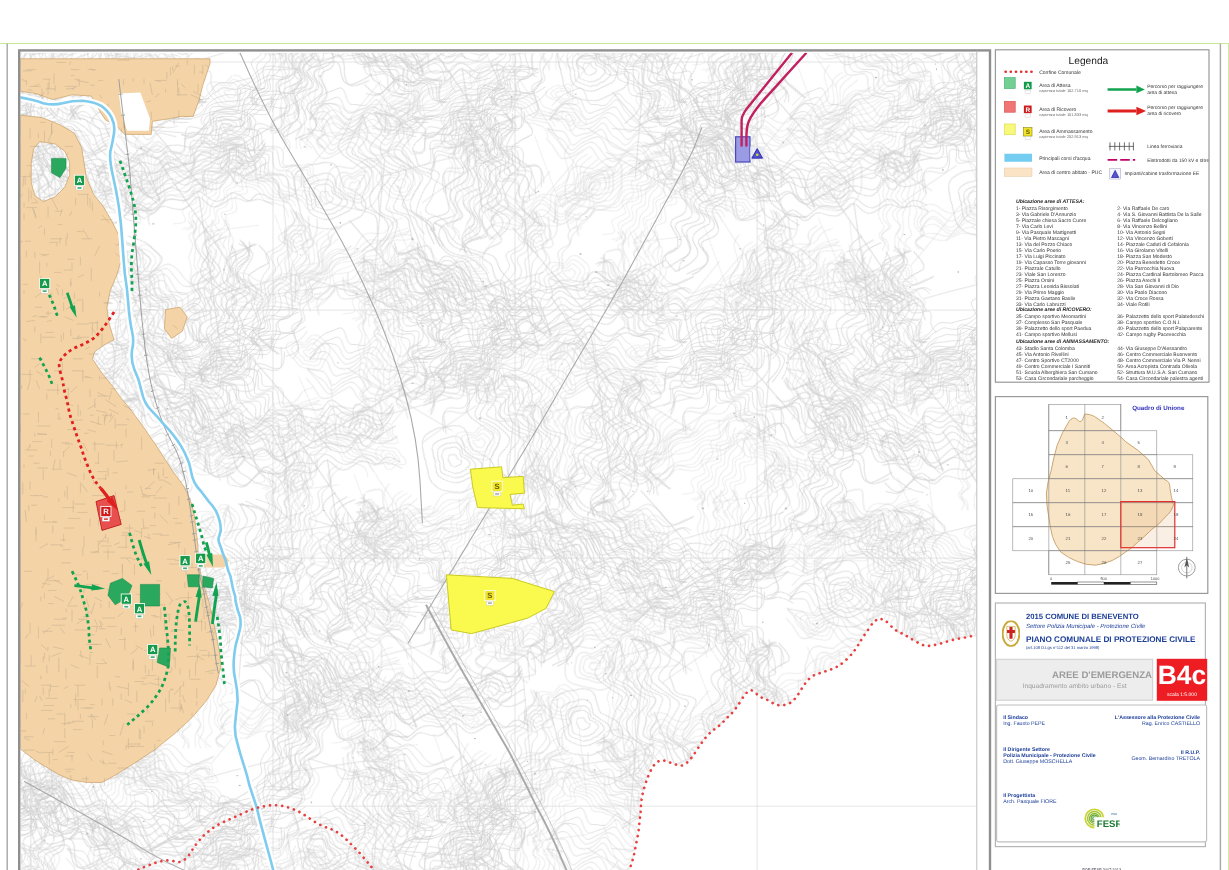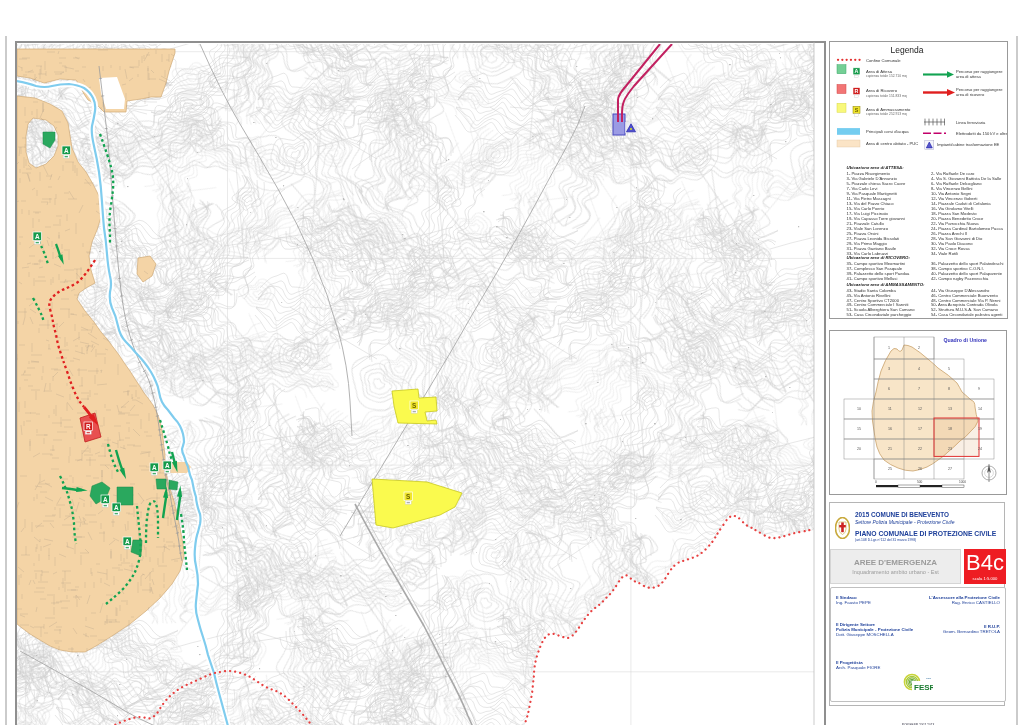--- a/index.html
+++ b/index.html
@@ -1492,25 +1492,25 @@
 </svg></div>
   <div style="position:absolute;left:26px;top:12px;color:#1c3e99;">
     <div style="font-size:6.4px;font-weight:bold;">2015 COMUNE DI BENEVENTO</div>
     <div style="font-size:5px;font-style:italic;margin-top:1px;">Settore Polizia Municipale - Protezione Civile</div>
   </div>
   <div style="position:absolute;left:26px;top:31px;color:#1c3e99;width:152px;">
     <div style="font-size:6.8px;font-weight:bold;white-space:nowrap;">PIANO COMUNALE DI PROTEZIONE CIVILE</div>
     <div style="font-size:3.4px;margin-top:1px;">(art.108 D.Lgs n°112 del 31 marzo 1998)</div>
   </div>
   <div style="position:absolute;left:1px;top:50px;width:131px;height:35px;background:#ededed;border:0.5px solid #d5d5d5;text-align:center;color:#9b9b9b;">
-    <div style="font-size:8px;font-weight:bold;margin-top:8px;">AREE D'EMERGENZA</div>
+    <div style="font-size:8px;font-weight:bold;margin-top:8px;text-align:right;">AREE D'EMERGENZA</div>
     <div style="font-size:5.5px;margin-top:2px;">Inquadramento ambito urbano - Est</div>
   </div>
   <div style="position:absolute;left:135px;top:50px;width:42px;height:35px;background:#ee1d23;color:#fff;text-align:center;">
-    <div style="font-size:22px;font-weight:normal;line-height:27px;">B4c</div>
+    <div style="font-size:22px;font-weight:bold;line-height:27px;">B4c</div>
     <div style="font-size:4.2px;">scala 1:5.000</div>
   </div>
   <div style="position:absolute;left:1px;top:88px;width:176px;height:115px;border:0.7px solid #c0c0c0;border-radius:2px;background:#fff;color:#1c3e99;">
     <div style="position:absolute;left:5px;top:7px;font-size:4.4px;"><b>Il Sindaco</b><br>Ing. Fausto PEPE</div>
     <div style="position:absolute;right:5px;top:7px;font-size:4.4px;text-align:right;"><b>L'Assessore alla Protezione Civile</b><br>Rag. Enrico CASTIELLO</div>
     <div style="position:absolute;left:5px;top:34px;font-size:4.4px;"><b>Il Dirigente Settore<br>Polizia Municipale - Protezione Civile</b><br>Dott. Giuseppe MOSCHELLA</div>
     <div style="position:absolute;right:5px;top:36px;font-size:4.4px;text-align:right;"><b>Il R.U.P.</b><br>Geom. Bernardino TRETOLA</div>
     <div style="position:absolute;left:5px;top:72px;font-size:4.4px;"><b>Il Progettista</b><br>Arch. Pasquale FIORE</div>
   </div>
 </div>

